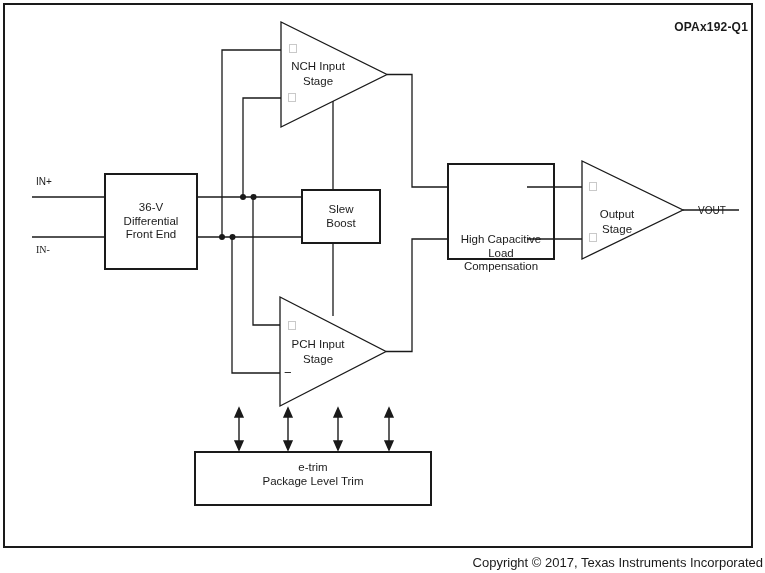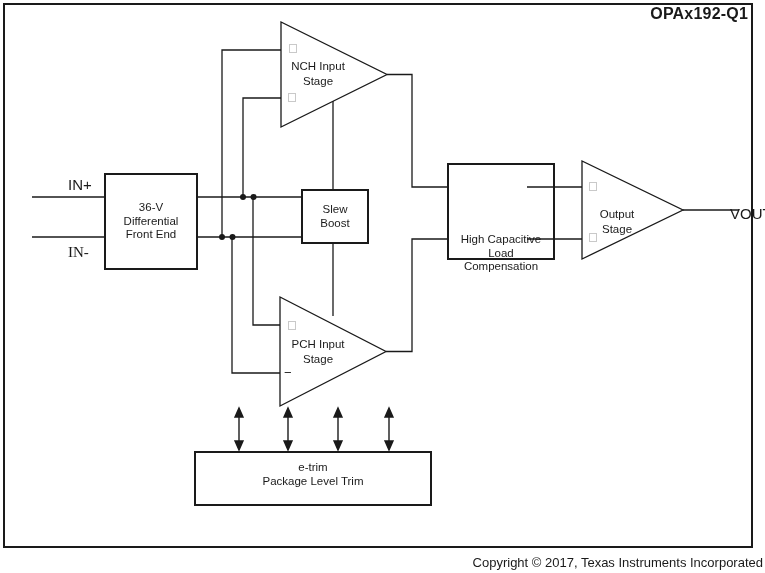--- a/index.html
+++ b/index.html
@@ -5,34 +5,34 @@
   html,body { margin:0; padding:0; background:#fff; }
   .canvas {
     position:relative; width:765px; height:573px; overflow:hidden;
     background:#ffffff; font-family:"Liberation Sans", sans-serif; color:#1a1a1a;
   }
   .frame {
     position:absolute; left:3px; top:3px; width:750px; height:545px;
     border:2px solid #1a1a1a; box-sizing:border-box; z-index:0;
   }
   .title {
-    position:absolute; top:5px; right:17px; font-size:16px; font-weight:bold;
+    position:absolute; top:20px; right:17px; font-size:12px; font-weight:bold;
     letter-spacing:0.2px; z-index:3;
   }
   .copyright {
     position:absolute; top:555px; right:2px; font-size:13px; z-index:3;
   }
   .block {
     position:absolute; border:2px solid #1a1a1a; background:#ffffff;
     box-sizing:border-box; display:flex; align-items:center; justify-content:center;
     text-align:center; font-size:11.5px; line-height:13.5px; white-space:pre-line;
     z-index:1;
   }
   .front-end { left:104px; top:173px; width:94px; height:97px; }
-  .slew-boost { left:301px; top:189px; width:68px; height:55px; }
+  .slew-boost { left:301px; top:189px; width:80px; height:55px; }
   .load-comp { left:447px; top:163px; width:108px; height:97px;
                align-items:flex-start; padding-top:68px; }
   .etrim { left:194px; top:451px; width:238px; height:55px; padding-bottom:8px; }
   .wires { position:absolute; left:0; top:0; z-index:2; pointer-events:none; }
   .stage-label {
     position:absolute; text-align:center; font-size:11.5px; line-height:15px;
     white-space:pre-line; z-index:3;
   }
   .nch-label { left:274px; top:59px; width:88px; }
   .pch-label { left:274px; top:337px; width:88px; }
@@ -40,21 +40,21 @@
   .gbox {
     position:absolute; width:6px; height:7px; border:1px solid #c9c9c9;
     background:transparent; z-index:3;
   }
   .gbox.nch-top { left:289px; top:44px; }
   .gbox.nch-bot { left:288px; top:93px; }
   .gbox.pch-top { left:288px; top:321px; }
   .gbox.out-top { left:589px; top:182px; }
   .gbox.out-bot { left:589px; top:233px; }
   .pch-minus { position:absolute; left:284px; top:365px; font-size:13px; z-index:3; }
-  .pin-label { position:absolute; font-size:15px; z-index:3;margin-left:32px; }
+  .pin-label { position:absolute; font-size:10px; z-index:3; }
   .in-plus { left:36px; top:176px; }
   .in-minus { left:36px; top:244px;font-family:Liberation Serif, serif; }
   .vout { left:698px; top:205px; }
 </style>
 </head>
 <body>
 
 <div class="canvas">
 
   <div class="frame"></div>

